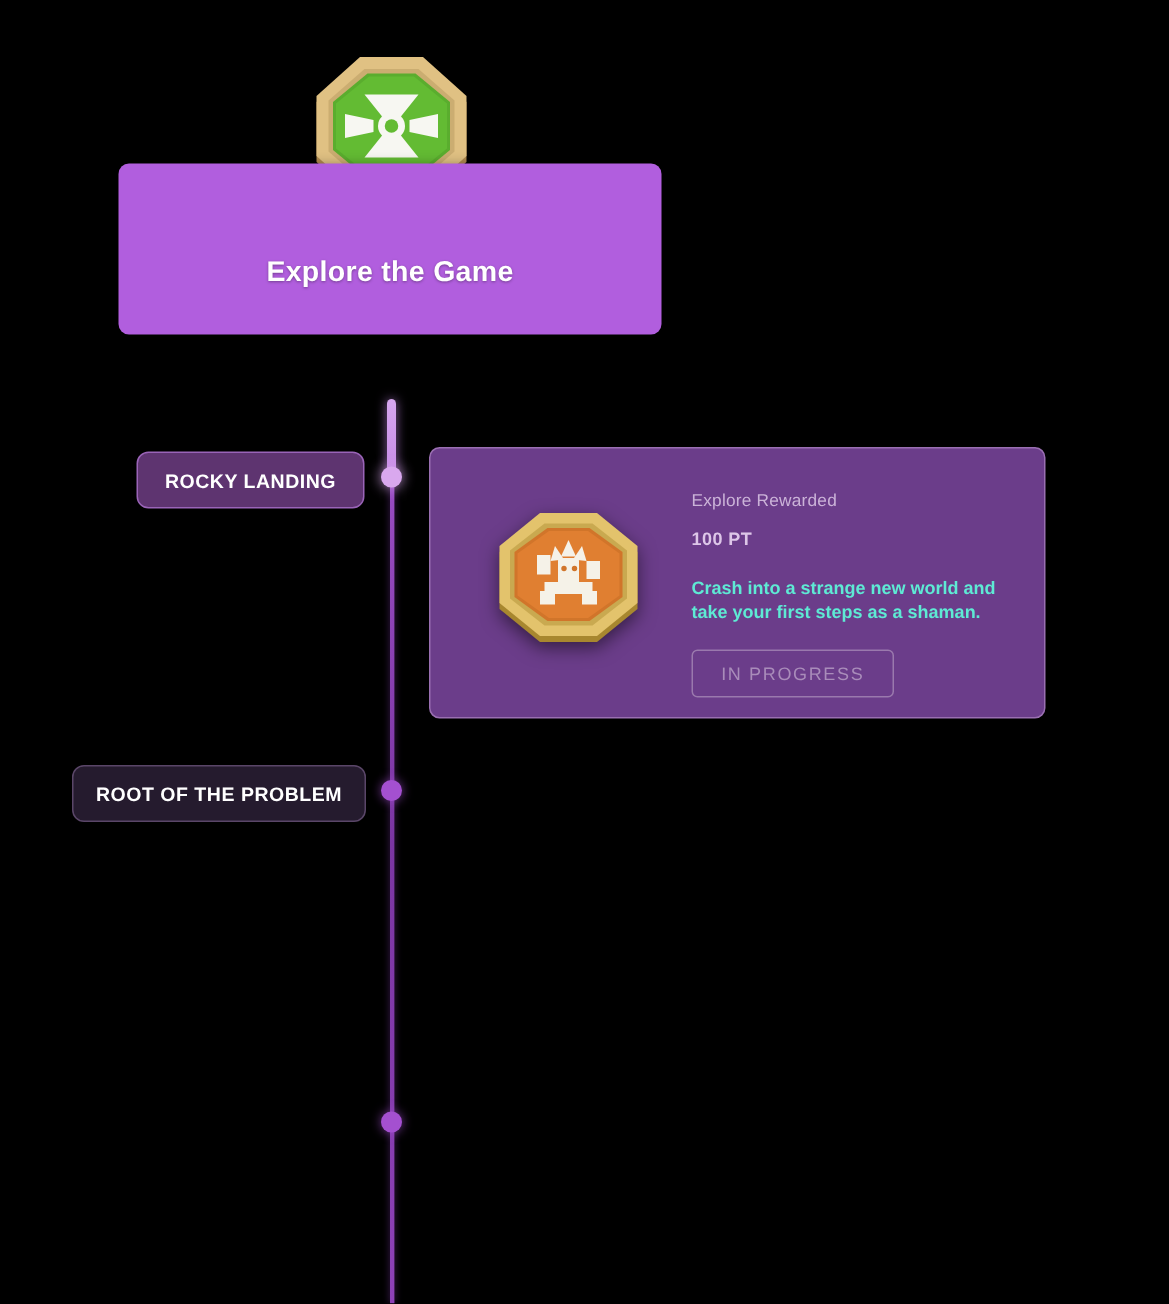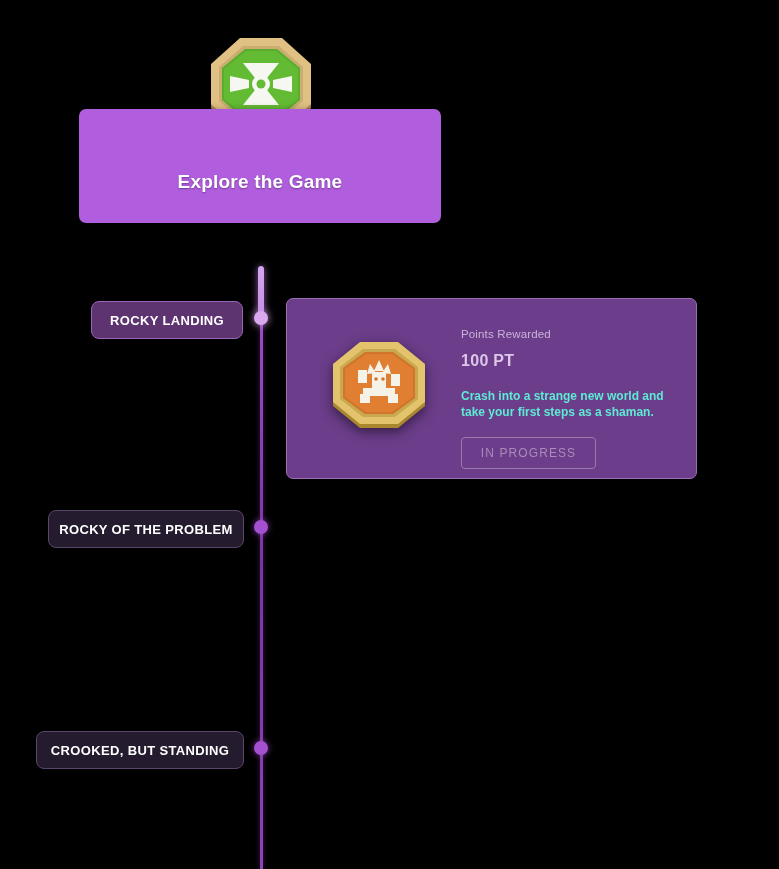--- a/index.html
+++ b/index.html
@@ -113,21 +113,21 @@
   .card-body { position:absolute; left:174px; top:29px; right:18px; }
   .points-label {
     color:#cbb3d8;
     font-size:11.5px;
     font-weight:normal;
     letter-spacing:.15px;
   }
   .points-value {
     margin-top:12px;
     color:#ddc6e8;
-    font-size:16px;
+    font-size:12px;
     font-weight:bold;
     letter-spacing:.3px;
   }
   .card-desc {
     margin-top:18px;
     color:#5eead4;
     font-size:12px;
     font-weight:bold;
     line-height:1.35;
     max-width:208px;
@@ -177,24 +177,21 @@
   <div class="tl-line-dim"></div>
 
   <div class="tl-dot active"></div>
   <div class="tl-dot idle d2"></div>
   <div class="tl-dot idle d3"></div>
 
   <div class="pill active">
     <span>ROCKY LANDING</span>
   </div>
   <div class="pill locked p2">
-    <span>ROCKY OF THE PROBLEM</span>
-  </div>
-  <div class="pill locked p3">
-    <span>CROOKED, BUT STANDING</span>
+    <span>ROOT OF THE PROBLEM</span>
   </div>
 
   <div class="card">
 
     <div class="card-badge">
       <svg viewBox="0 0 104 96" xmlns="http://www.w3.org/2000/svg">
         <polygon points="33,8 71,8 98,30 98,68 71,90 33,90 6,68 6,30" fill="#a8872f"></polygon>
         <polygon points="33,4 71,4 98,26 98,64 71,86 33,86 6,64 6,26" fill="#e3c36c"></polygon>
         <polygon points="36,11 68,11 91,29 91,61 68,79 36,79 13,61 13,29" fill="#c9a950"></polygon>
         <polygon points="38,14 66,14 88,30 88,60 66,76 38,76 16,60 16,30" fill="#d1752a"></polygon>
@@ -209,21 +206,21 @@
           <rect x="36" y="50" width="32" height="8"></rect>
           <rect x="33" y="56" width="10" height="9"></rect>
           <rect x="61" y="56" width="10" height="9"></rect>
         </g>
         <circle cx="49" cy="41" r="1.8" fill="#d1752a"></circle>
         <circle cx="56" cy="41" r="1.8" fill="#d1752a"></circle>
       </svg>
     </div>
 
     <div class="card-body">
-      <div class="points-label">Points Rewarded</div>
+      <div class="points-label">Explore Rewarded</div>
       <div class="points-value">100 PT</div>
       <div class="card-desc">Crash into a strange new world and take your first steps as a shaman.</div>
       <div class="status-btn">IN PROGRESS</div>
     </div>
 
   </div>
 
 </div>
 
 </body></html>

